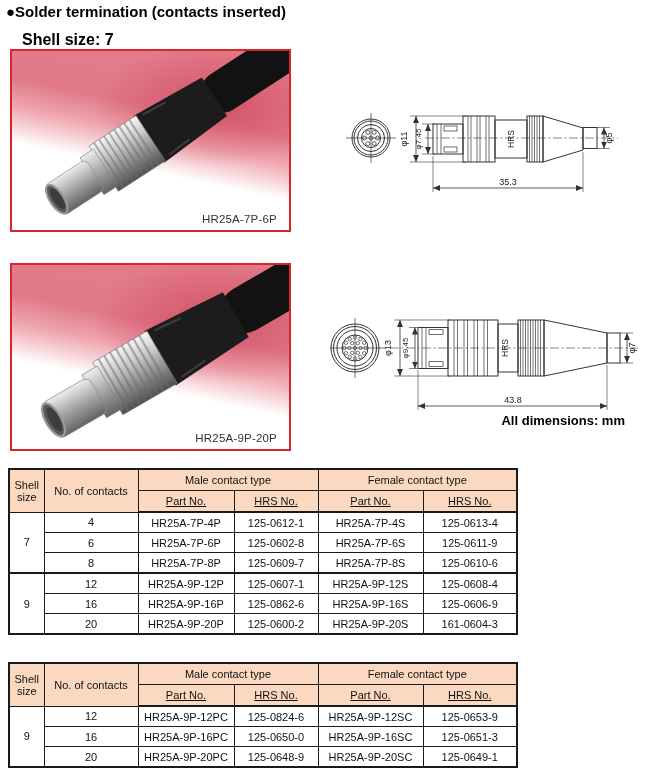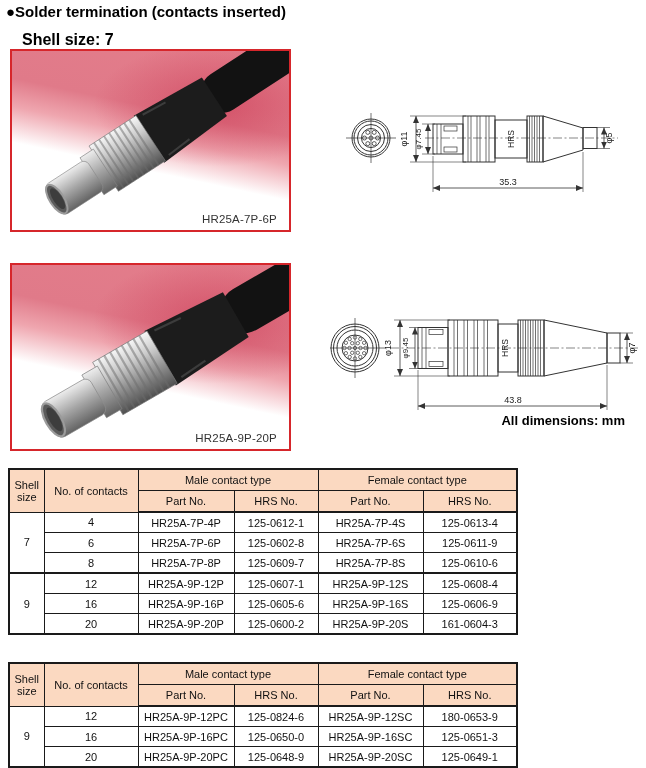--- a/index.html
+++ b/index.html
@@ -17,21 +17,21 @@
       linear-gradient(192deg,#e47d8b 0%,#e07a89 36%,#efa6af 48%,#ffffff 63%,#ffffff 100%);
   }
   .photo-caption{
     position:absolute;right:12px;bottom:5px;font-size:11.5px;color:#333;letter-spacing:0.2px;
   }
   .dims-note{font-size:13px;font-weight:bold;color:#000;text-align:right;}
   table{border-collapse:collapse;table-layout:fixed;width:508px;background:#fff;}
   table,th,td{border:1px solid #1a1a1a;}
   table{border-width:2px;}
   th{background:#fbd9c1;font-weight:normal;font-size:11px;height:20px;padding:0 2px;}
-  thead tr:last-child th{border-bottom-width:2px;}
+  thead tr:last-child th{border-bottom-width:2px;text-decoration:underline;}
   td{font-size:11px;text-align:center;height:19px;padding:0 2px;background:#fff;}
   tr.group-start td{border-top-width:2px;}
   svg text{font-family:"Liberation Sans","DejaVu Sans",sans-serif;}
 </style>
 </head>
 <body>
 
 <div id="page">
 
   <svg width="0" height="0" style="position:absolute" aria-hidden="true">
@@ -264,21 +264,21 @@
         <td rowspan="3">9</td>
         <td>12</td>
         <td>HR25A-9P-12P</td>
         <td>125-0607-1</td>
         <td>HR25A-9P-12S</td>
         <td>125-0608-4</td>
       </tr>
       <tr>
         <td>16</td>
         <td>HR25A-9P-16P</td>
-        <td>125-0605-6</td>
+        <td>125-0862-6</td>
         <td>HR25A-9P-16S</td>
         <td>125-0606-9</td>
       </tr>
       <tr>
         <td>20</td>
         <td>HR25A-9P-20P</td>
         <td>125-0600-2</td>
         <td>HR25A-9P-20S</td>
         <td>161-0604-3</td>
       </tr>
@@ -309,21 +309,21 @@
         <th>HRS No.</th>
       </tr>
     </thead>
     <tbody>
       <tr>
         <td rowspan="3">9</td>
         <td>12</td>
         <td>HR25A-9P-12PC</td>
         <td>125-0824-6</td>
         <td>HR25A-9P-12SC</td>
-        <td>180-0653-9</td>
+        <td>125-0653-9</td>
       </tr>
       <tr>
         <td>16</td>
         <td>HR25A-9P-16PC</td>
         <td>125-0650-0</td>
         <td>HR25A-9P-16SC</td>
         <td>125-0651-3</td>
       </tr>
       <tr>
         <td>20</td>

